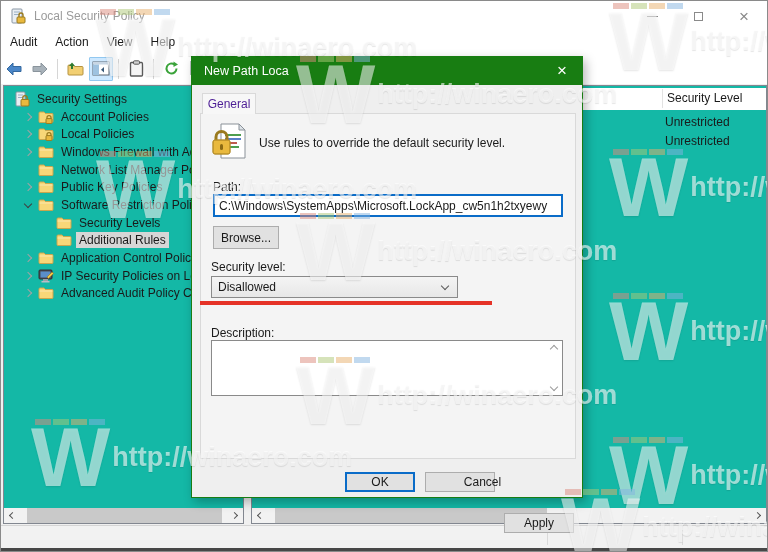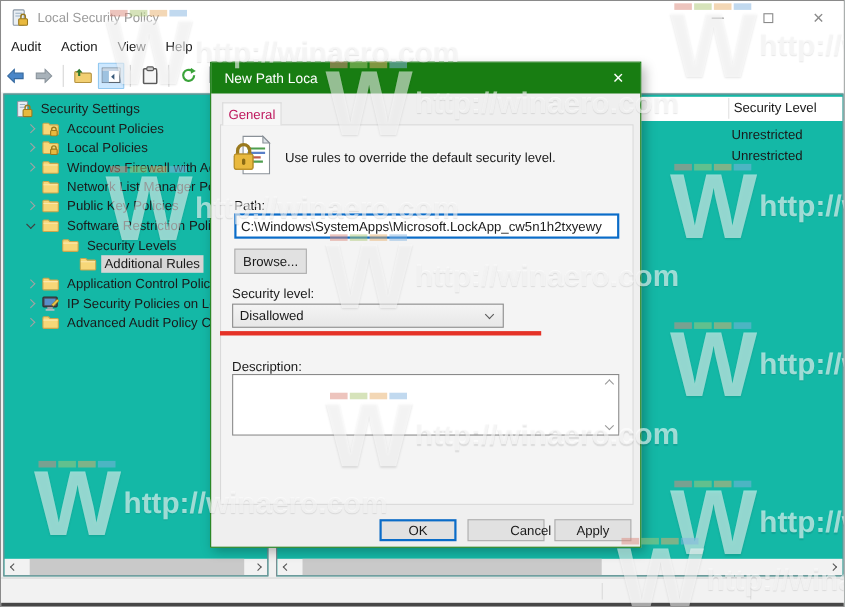--- a/index.html
+++ b/index.html
@@ -66,21 +66,21 @@
 
   
   .dialog { position:absolute; left:190px; top:55px; width:392px; height:442px; background:#efefef;
             border:1px solid #187d12; box-shadow:3px 4px 10px rgba(0,0,0,0.28); z-index:20; }
   .dlg-titlebar { position:absolute; left:0; top:0; width:100%; height:28px; background:#187d12;
                   display:flex; align-items:center; }
   .dlg-title { color:#fff; font-size:12.5px; margin-left:12px; }
   .dlg-close { position:absolute; right:0; top:0; width:40px; height:28px; display:flex; align-items:center; justify-content:center;
                color:#fff; font-size:17px; }
   .tab { position:absolute; left:10px; top:36px; width:54px; height:21px; background:#f7f7f7;
-         border:1px solid #d9d9d9; border-bottom:none; z-index:2; font-size:12px; color:#be185d;
+         border:1px solid #d9d9d9; border-bottom:none; z-index:2; font-size:12px; color:#4c1d95;
          display:flex; align-items:center; justify-content:center; }
   .tab-page { position:absolute; left:8px; top:56px; width:376px; height:346px; background:#f4f4f4; border:1px solid #d9d9d9; }
 
   .dlg-icon { position:absolute; left:10px; top:8px; }
   .dlg-info { position:absolute; left:58px; top:22px; font-size:12px; color:#1a1a1a; }
   .fld-label { position:absolute; font-size:12px; color:#1a1a1a; }
   .path-input { position:absolute; left:12px; top:80px; width:350px; height:23px; border:2px solid #0a6cc8;
                 background:#fff; font-family:"Liberation Sans",sans-serif; font-size:12px; color:#1a1a1a; padding:0 4px; }
   .btn { background:#e1e1e1; border:1px solid #adadad; font-size:12px; color:#1a1a1a;
          display:flex; align-items:center; justify-content:center; font-family:"Liberation Sans",sans-serif; }
@@ -90,21 +90,21 @@
   .combo-text { margin-left:6px; flex:1; }
   .combo-chevron { margin-right:9px; width:6px; height:6px; border-right:1px solid #5a5a5a; border-bottom:1px solid #5a5a5a; transform:rotate(45deg); margin-top:-3px; }
   .red-line { position:absolute; left:8px; top:244px; width:292px; height:4px; background:#e53227; z-index:3; }
   .desc-box { position:absolute; left:10px; top:226px; width:352px; height:56px; background:#fff; border:1px solid #8a8a8a; font-size:12px; }
   .desc-sb { position:absolute; right:1px; top:1px; bottom:1px; width:15px; }
   .desc-up { position:absolute; right:4px; top:4px; width:6px; height:6px; border-top:1px solid #9a9a9a; border-right:1px solid #9a9a9a; transform:rotate(-45deg); }
   .desc-down { position:absolute; right:4px; bottom:4px; width:6px; height:6px; border-bottom:1px solid #9a9a9a; border-right:1px solid #9a9a9a; transform:rotate(45deg); }
   .dlg-footer-btn { position:absolute; top:415px; width:70px; height:20px; }
   .ok-btn { left:153px; border:2px solid #0a6cc8; }
   .cancel-btn { left:233px;padding-left:45px; }
-  .apply-btn { left:312px; }
+  .apply-btn { left:312px;margin-top:41px; }
 
   
   .wm-layer { position:absolute; left:0; top:0; width:768px; height:552px; pointer-events:none; z-index:40; }
   .wm-tile { position:absolute; width:340px; }
   .wm-strip { display:flex; gap:2px; height:6px; margin-left:4px; opacity:.5; }
   .wm-strip i { width:16px; height:6px; display:block; }
   .wm-row { display:flex; align-items:center; }
   .wm-w { font-size:84px; font-weight:bold; line-height:64px; letter-spacing:-6px; color:rgba(255,255,255,0.55);
           text-shadow:0 1px 2px rgba(0,0,0,0.10); }
   .wm-url { font-size:27px; font-weight:bold; margin-left:8px; color:rgba(255,255,255,0.6);
@@ -277,21 +277,21 @@
           <div class="tree-item" style="padding-left: 32px;">
       <span class="exp"></span>
       <span class="ticon">
               <svg width="16" height="15" viewBox="0 0 16 15">
                 <path d="M1 4 Q1 3 2 3 L6 3 L7.5 4.5 L14 4.5 Q15 4.5 15 5.5 L15 12.5 Q15 13.5 14 13.5 L2 13.5 Q1 13.5 1 12.5 Z" fill="#f7d778" stroke="#c9a64d"></path>
                 <line x1="1.5" y1="6" x2="14.5" y2="6" stroke="#fbe7ad"></line>
               </svg>
             </span>
       <span class="tlabel">Security Levels</span>
     </div>
-          <div class="tree-item sel" style="padding-left: 48px;">
+          <div class="tree-item sel" style="padding-left: 32px;">
       <span class="exp"></span>
       <span class="ticon">
               <svg width="16" height="15" viewBox="0 0 16 15">
                 <path d="M1 4 Q1 3 2 3 L6 3 L7.5 4.5 L14 4.5 Q15 4.5 15 5.5 L15 12.5 Q15 13.5 14 13.5 L2 13.5 Q1 13.5 1 12.5 Z" fill="#f7d778" stroke="#c9a64d"></path>
                 <line x1="1.5" y1="6" x2="14.5" y2="6" stroke="#fbe7ad"></line>
               </svg>
             </span>
       <span class="tlabel">Additional Rules</span>
     </div>
           <div class="tree-item" style="padding-left: 14px;">

